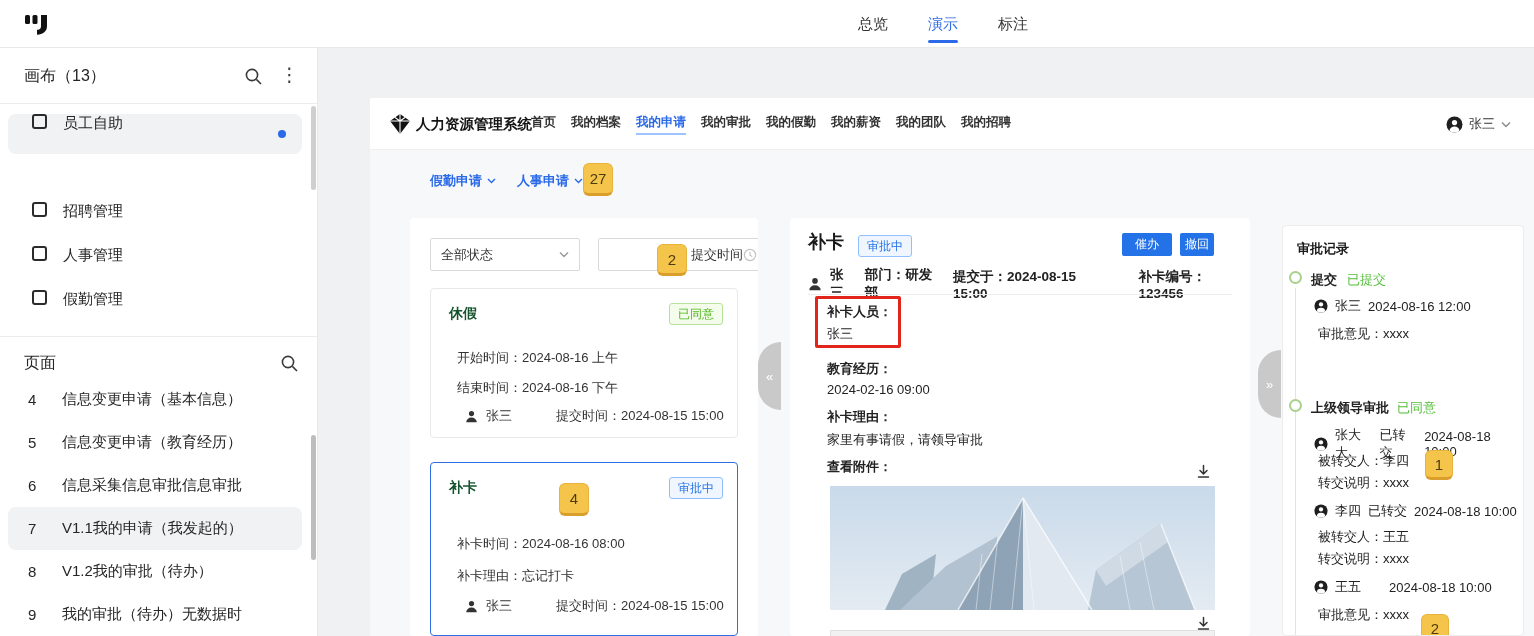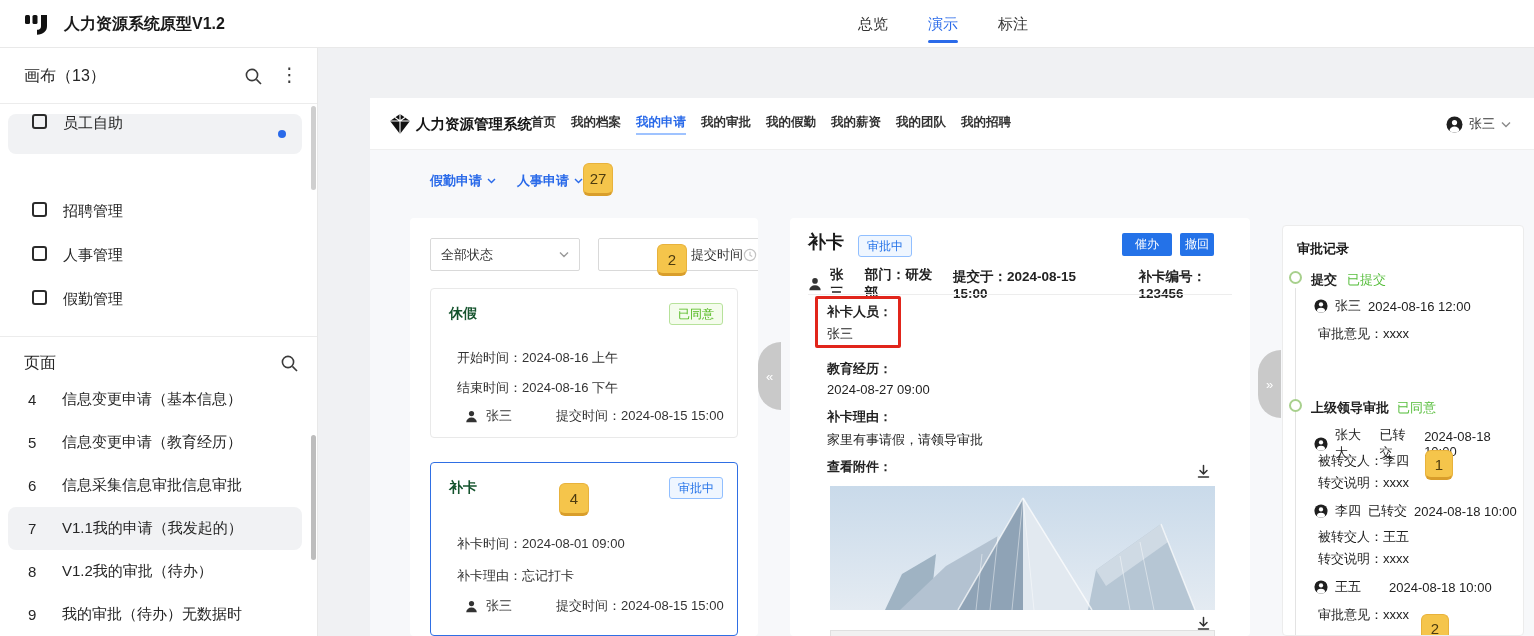--- a/index.html
+++ b/index.html
@@ -78,21 +78,20 @@
   <div class="a appbar">
     <span class="a ico" style="left:24px;top:12px;">
       <svg width="28" height="25" viewBox="0 0 28 25">
           <g fill="#111">
             <rect x="1" y="3" width="5" height="9" rx="1.5"></rect>
             <rect x="8.5" y="3" width="5" height="9" rx="1.5"></rect>
             <path d="M17 3h6v11c0 5.5-4 8.5-10 8.8v-5c3.5-.2 4-1.8 4-4.3V3z"></path>
           </g>
         </svg>
     </span>
-    <div class="a app-title">人力资源系统原型V1.2</div>
     <div class="a tabs">
       <div class="tab">总览</div>
       <div class="tab active">演示</div>
       <div class="tab">标注</div>
     </div>
   </div>
 
   <div class="a sidebar">
     <div class="a sb-head">
       <div class="a sb-head-label">画布（13）</div>
@@ -265,21 +264,21 @@
             <span>张三</span>
             <span style="width:28px;"></span>
             <span>提交时间：2024-08-15 15:00</span>
           </div>
         </div>
 
         <div class="card sel" style="left:20px;top:244px;width:308px;height:174px;">
           <div class="card-title">补卡</div>
           <div class="ybadge" style="left:128px;top:20px;width:30px;height:33px;">4</div>
           <div class="tag blue" style="right:14px;top:14px;">审批中</div>
-          <div class="cline" style="top:72px;">补卡时间：2024-08-01 09:00</div>
+          <div class="cline" style="top:72px;">补卡时间：2024-08-16 08:00</div>
           <div class="cline" style="top:104px;">补卡理由：忘记打卡</div>
           <div class="crow" style="left:34px;top:134px;">
             <span class="ico">
                 <svg width="13" height="13" viewBox="0 0 13 13" fill="#333">
                   <circle cx="6.5" cy="3.6" r="2.6"></circle>
                   <path d="M1.2 12.2a5.3 4.6 0 0 1 10.6 0z"></path>
                 </svg>
               </span>
             <span>张三</span>
             <span style="width:28px;"></span>
@@ -309,21 +308,21 @@
           <span style="width:10px;"></span>
           <span>补卡编号：123456</span>
         </div>
         <div class="divider" style="left:18px;top:76px;width:424px;"></div>
 
         <div class="redbox" style="left:25px;top:78px;width:86px;height:52px;"></div>
         <div class="dlabel" style="left:37px;top:85px;">补卡人员：</div>
         <div class="dvalue" style="left:37px;top:107px;">张三</div>
 
         <div class="dlabel" style="left:37px;top:142px;">教育经历：</div>
-        <div class="dvalue" style="left:37px;top:164px;">2024-08-27 09:00</div>
+        <div class="dvalue" style="left:37px;top:164px;">2024-02-16 09:00</div>
 
         <div class="dlabel" style="left:37px;top:190px;">补卡理由：</div>
         <div class="dvalue" style="left:37px;top:213px;">家里有事请假，请领导审批</div>
 
         <div class="dlabel" style="left:37px;top:240px;">查看附件：</div>
         <span class="a ico" style="left:406px;top:246px;">
           <svg width="15" height="15" viewBox="0 0 15 15" fill="none" stroke="#333" stroke-width="1.5" stroke-linecap="round" stroke-linejoin="round">
               <path d="M7.5 1.5v8M4 6.5l3.5 3.5L11 6.5M2.5 13h10"></path>
             </svg>
         </span>

